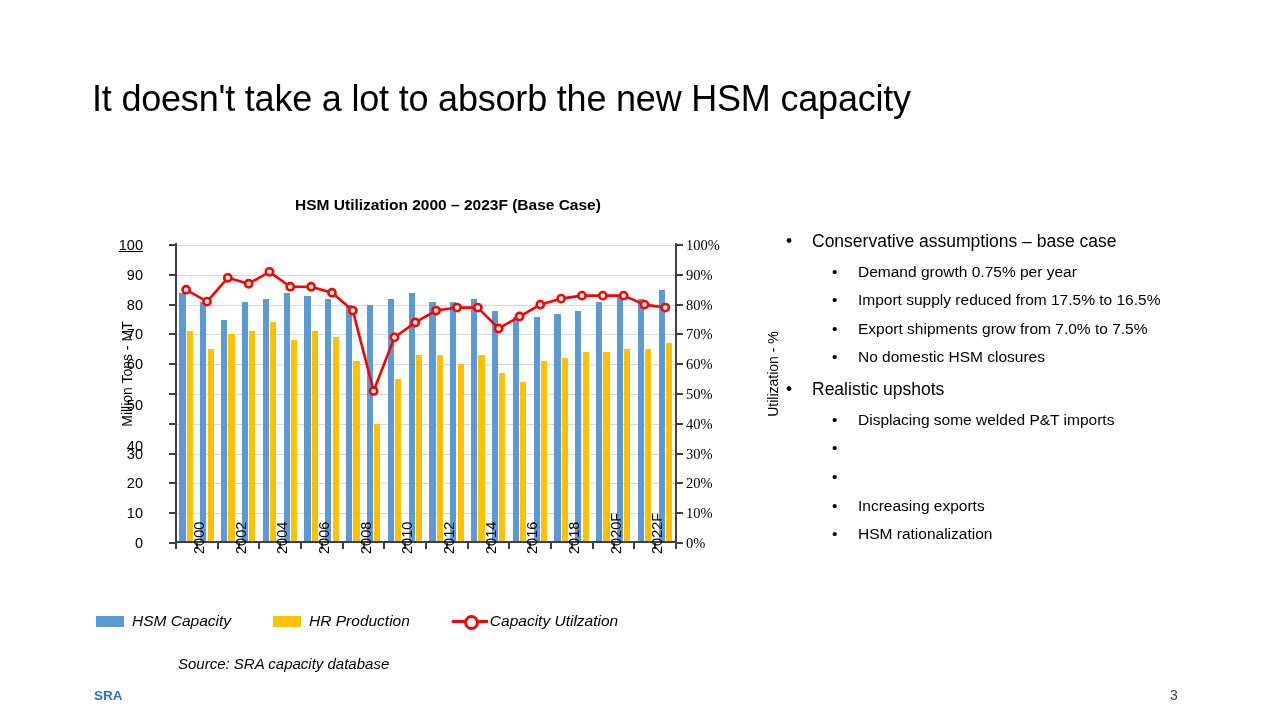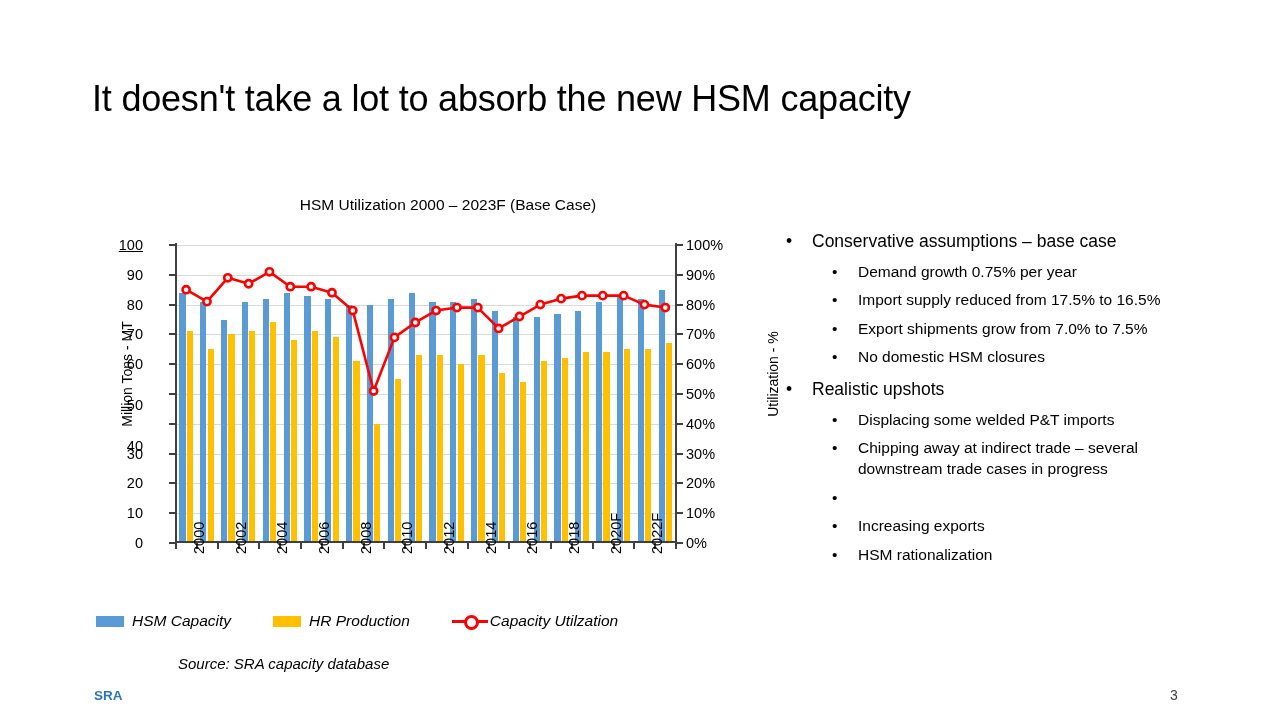--- a/index.html
+++ b/index.html
@@ -30,21 +30,21 @@
     position:absolute;
     left:96px; top:196px;
     width:660px; height:450px;
   }
   #chart-title {
     position:absolute;
     left:52px; top:0px;
     width:600px;
     text-align:center;
     font-size:15.5px;
-    font-weight:normal;
+    font-weight:bold;
     color:#000;
   }
   #y-axis-left-title {
     position:absolute;
     left:-54px; top:170px;
     width:170px;
     text-align:center;
     font-size:14px;
     transform:rotate(-90deg);
     transform-origin:center center;
@@ -94,20 +94,21 @@
     line-height:1;
     white-space:nowrap;
   }
   .ylabel-right {
     position:absolute;
     left:590px;
     font-size:14.5px;
     text-align:right;
     line-height:1;
     white-space:nowrap;
+    font-family:Liberation Serif, serif;
   }
 
   .bar {
     position:absolute;
     bottom:0;
   }
   .bar-cap  { background:#5B9BD5; }
   .bar-prod { background:#FFC000; }
 
   #line-svg {
@@ -446,21 +447,20 @@
     <div class="b1">
       <span class="dot">•</span>
       <span class="txt">Realistic upshots</span>
     </div>
     <div class="b2">
       <span class="dot">•</span>
       <span class="txt">Displacing some welded P&amp;T imports</span>
     </div>
     <div class="b2">
       <span class="dot">•</span>
-      <span class="txt">Chipping away at indirect trade – several downstream trade cases in progress</span>
     </div>
     <div class="b2">
       <span class="dot">•</span>
     </div>
     <div class="b2">
       <span class="dot">•</span>
       <span class="txt">Increasing exports</span>
     </div>
     <div class="b2">
       <span class="dot">•</span>

